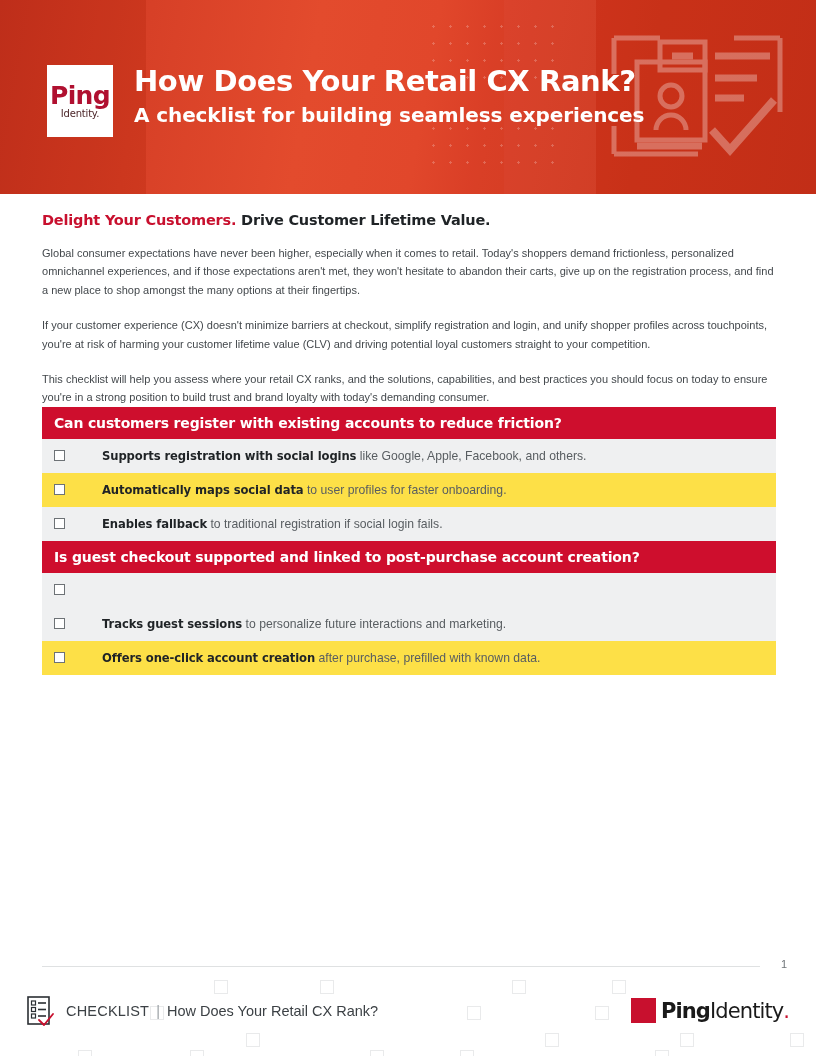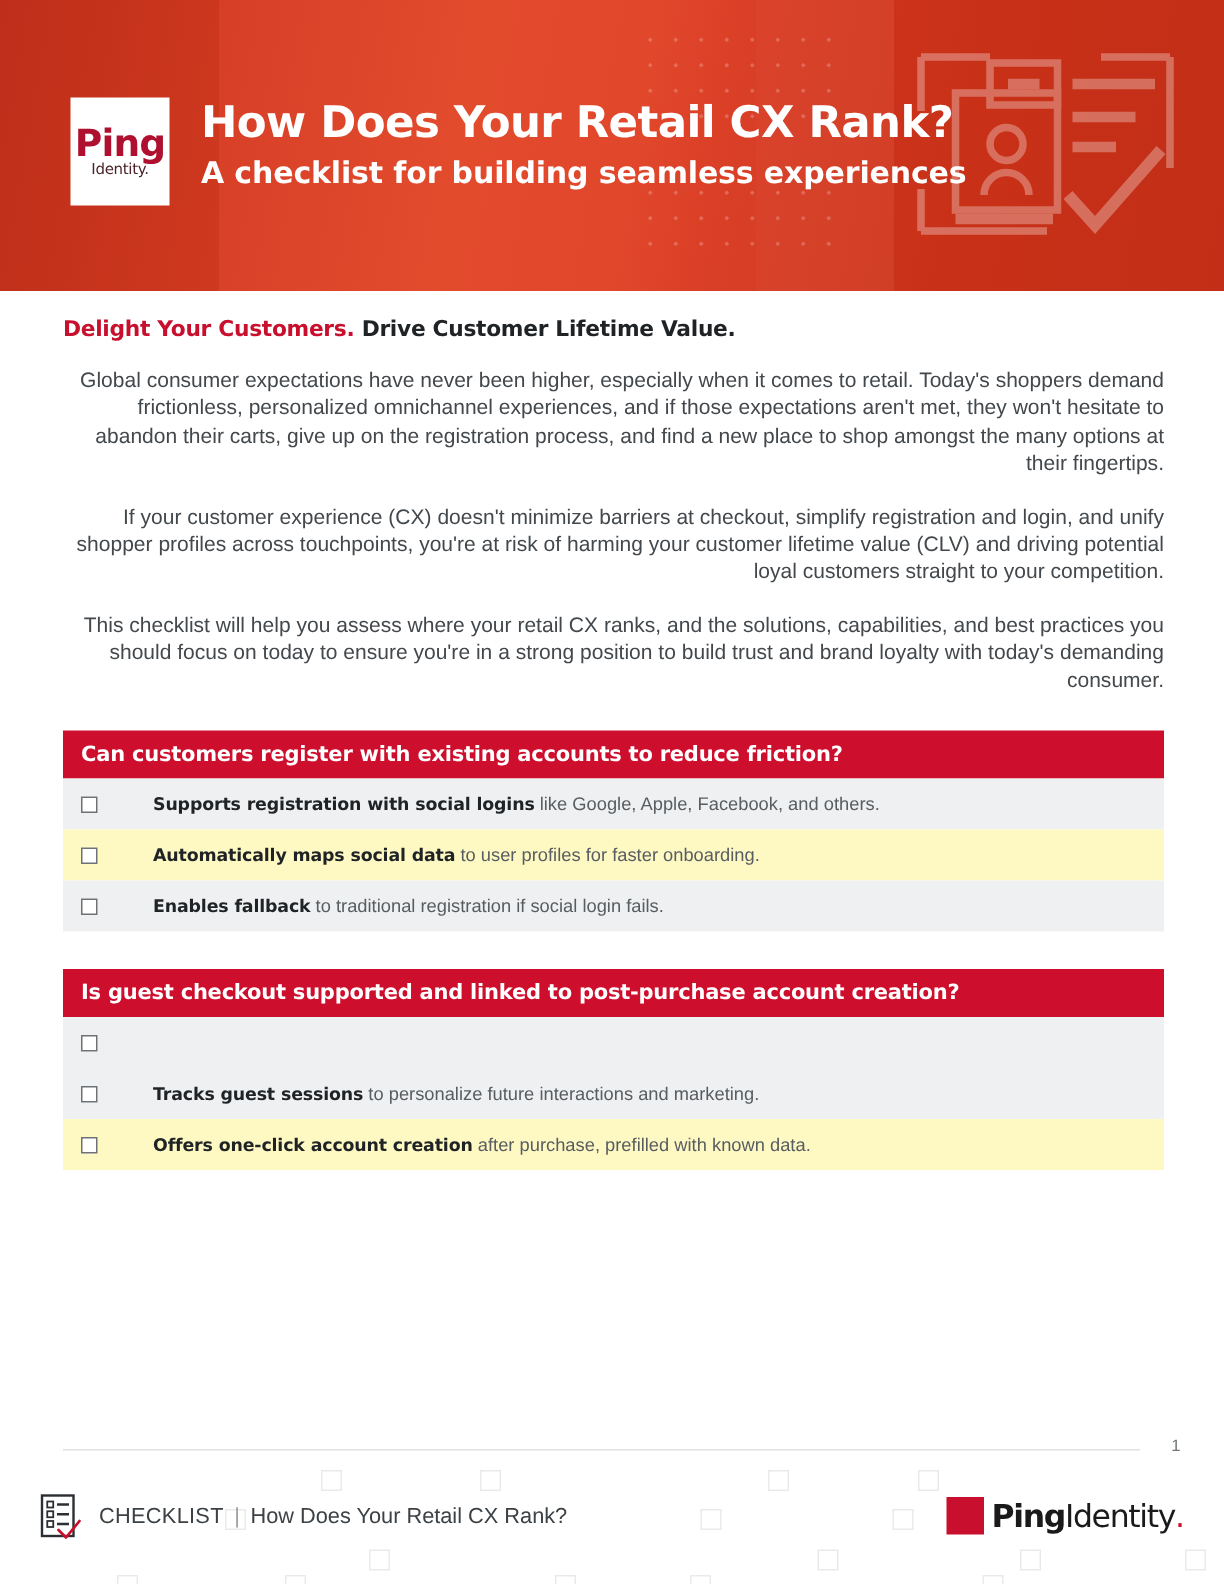--- a/index.html
+++ b/index.html
@@ -134,32 +134,31 @@
     font-size: 14.5px;
     font-weight: bold;
     margin: 0 0 16px 0;
     letter-spacing: -0.2px;
   }
   .lede .red { color: #c8102e; }
   .lede .dark { color: #1f2326; }
 
   .para {
     font-family: "Liberation Sans", sans-serif;
-    font-size: 14px;
+    font-size: 11px;
     line-height: 18.4px;
     color: #43484c;
     margin: 0 0 17px 0;
     letter-spacing: 0.01px;
-    text-align: right;
   }
   .para.p2 { margin-bottom: 17px; }
   .para.p3 { margin-bottom: 0; }
 
   
-  .section { margin-top: 25px; }
+  .section { }
   .section-bar {
     background: #ce0e2d;
     height: 32px;
     display: flex;
     align-items: center;
     padding: 0 0 0 12px;
   }
   .section-bar-title {
     font-family: "DejaVu Sans", sans-serif;
     font-size: 14px;
@@ -167,21 +166,21 @@
     color: #ffffff;
     letter-spacing: -0.15px;
   }
   .check-row {
     height: 34px;
     display: flex;
     align-items: center;
     padding-left: 12px;
   }
   .check-row.shade { background: #eff0f1; }
-  .check-row.plain { background: #fef9c3; }
+  .check-row.plain { background: #fde047; }
   .checkbox {
     width: 9px; height: 9px;
     border: 1px solid #6d7276;
     background: #ffffff;
     flex: 0 0 auto;
     margin-right: 37px;
   }
   .check-text {
     font-family: "Liberation Sans", sans-serif;
     font-size: 12.2px;

